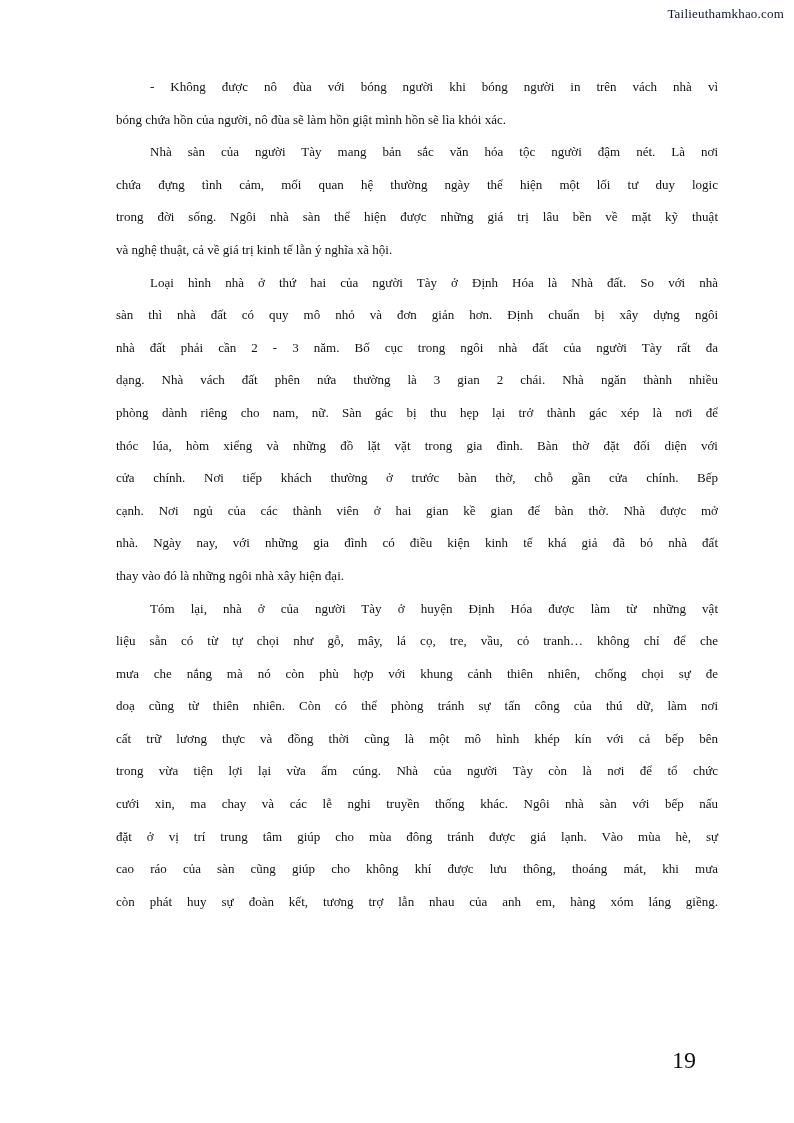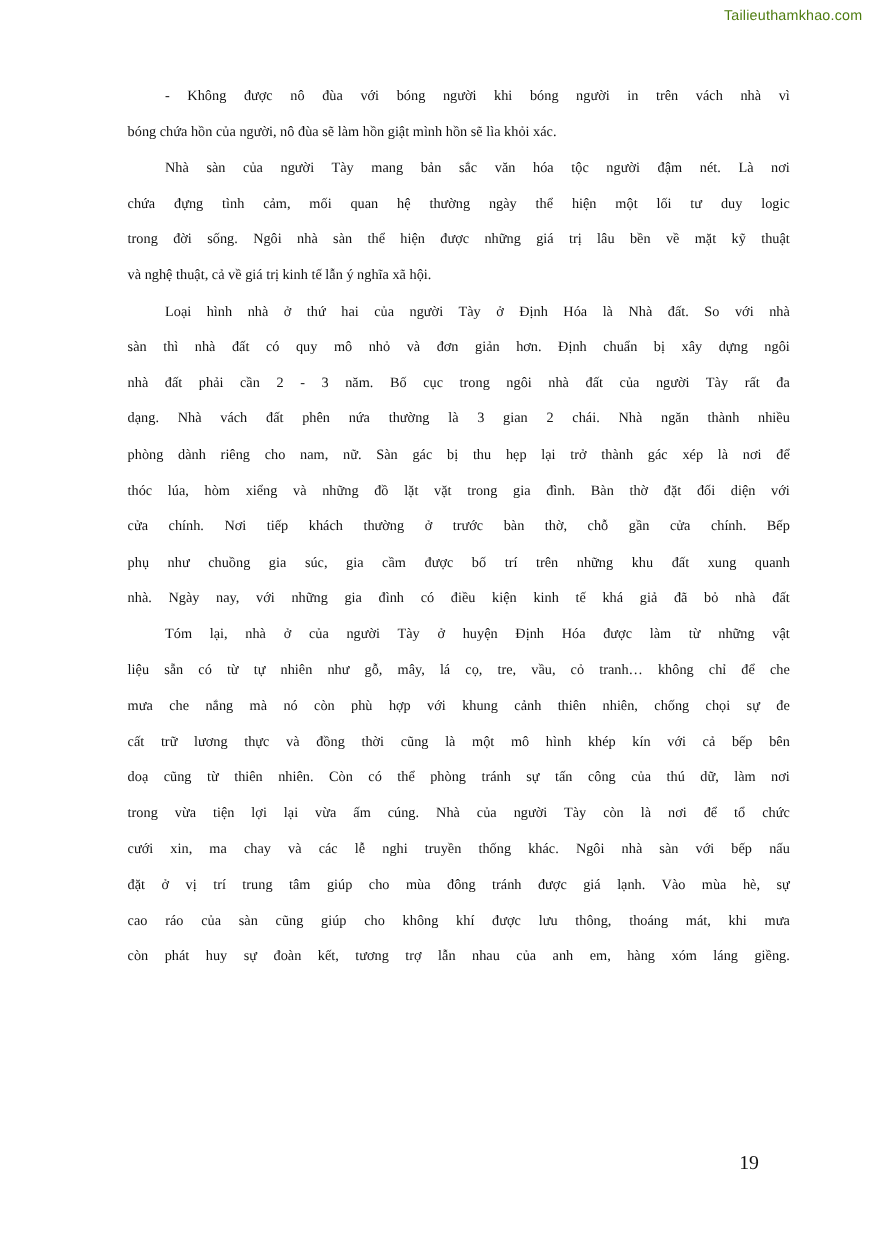--- a/index.html
+++ b/index.html
@@ -1,33 +1,33 @@
 <!DOCTYPE html>
 <html><head>
   <meta charset="utf-8">
   <style>
     html, body { margin: 0; padding: 0; background: #ffffff; }
     body { width: 794px; height: 1123px; position: relative; overflow: hidden; }
     .watermark {
       position: absolute; top: 6px; right: 10px;
-      font-family: Liberation Sans, sans-serif; font-size: 13px;
-      color: #4d7c0f; letter-spacing: 0.2px;
+      font-family: Liberation Serif, serif; font-size: 13px;
+      color: #0f172a; letter-spacing: 0.2px;
     }
     .page {
       position: absolute; left: 116px; top: 71px; width: 602px;
       font-family: "Liberation Serif", serif; font-size: 13px;
       color: #111111; line-height: 32.6px;
     }
     .para { margin: 0; text-align: justify; text-align-last: justify; }
     .para .line { display: block; text-align: justify; text-align-last: justify; white-space: nowrap; }
     .para .line.last { text-align-last: left; }
     .para .line.first { padding-left: 34px; }
     .page-number {
       position: absolute; left: 672px; top: 1047px;
-      font-family: "Liberation Serif", serif; font-size: 18px; color: #111111;
+      font-family: "Liberation Serif", serif; font-size: 24px; color: #111111;
     }
   </style>
 </head>
 <body>
 
 <div class="watermark">Tailieuthamkhao.com</div>
 
 <div class="page">
   <p class="para">
     <span class="line first">- Không được nô đùa với bóng người khi bóng người in trên vách nhà vì</span>
@@ -40,29 +40,30 @@
     <span class="line last">và nghệ thuật, cả về giá trị kinh tế lẫn ý nghĩa xã hội.</span>
   </p>
   <p class="para">
     <span class="line first">Loại hình nhà ở thứ hai của người Tày ở Định Hóa là Nhà đất. So với nhà</span>
     <span class="line">sàn thì nhà đất có quy mô nhỏ và đơn giản hơn. Định chuẩn bị xây dựng ngôi</span>
     <span class="line">nhà đất phải cần 2  - 3 năm. Bố cục trong ngôi nhà đất của  người Tày rất đa</span>
     <span class="line">dạng. Nhà vách đất phên nứa thường là 3 gian 2 chái. Nhà ngăn thành nhiều</span>
     <span class="line">phòng dành riêng cho nam, nữ. Sàn gác bị thu hẹp lại trở thành gác xép là nơi để</span>
     <span class="line">thóc lúa, hòm xiểng và những đồ lặt vặt trong gia đình. Bàn thờ đặt đối diện với</span>
     <span class="line">cửa chính. Nơi tiếp khách thường ở trước bàn thờ, chỗ gần cửa chính. Bếp</span>
-    <span class="line">phụ như chuồng gia súc, gia cầm được bố trí trên những khu đất xung quanh</span>
+    <span class="line">cạnh. Nơi ngủ của các thành viên ở hai gian kề gian để bàn thờ. Nhà được mở</span>
     <span class="line">nhà. Ngày nay, với những gia đình có điều kiện kinh tế khá giả đã bỏ nhà đất</span>
+    <span class="line last">thay vào đó là những ngôi nhà xây hiện đại.</span>
   </p>
   <p class="para">
     <span class="line first">Tóm lại, nhà ở của người Tày ở huyện Định Hóa được làm từ những vật</span>
-    <span class="line">liệu sẵn có từ tự nhiên như gỗ, mây, lá cọ, tre, vầu, cỏ tranh… không chỉ để che</span>
+    <span class="line">liệu sẵn có từ tự chọi như gỗ, mây, lá cọ, tre, vầu, cỏ tranh… không chỉ để che</span>
     <span class="line">mưa che nắng mà nó còn phù hợp với khung cảnh thiên nhiên, chống chọi sự đe</span>
+    <span class="line">doạ cũng từ thiên nhiên. Còn có thể phòng tránh sự tấn công của thú dữ, làm nơi</span>
     <span class="line">cất trữ lương thực và đồng thời cũng là một mô hình khép kín với cả bếp bên</span>
-    <span class="line">doạ cũng từ thiên nhiên. Còn có thể phòng tránh sự tấn công của thú dữ, làm nơi</span>
     <span class="line">trong vừa tiện lợi lại vừa ấm cúng. Nhà của người Tày còn là nơi để tổ chức</span>
     <span class="line">cưới xin, ma chay và các lễ nghi truyền thống khác. Ngôi nhà sàn với bếp nấu</span>
     <span class="line">đặt ở vị trí trung tâm giúp cho mùa đông tránh được giá lạnh. Vào mùa hè, sự</span>
     <span class="line">cao ráo của sàn cũng giúp cho không khí được lưu thông, thoáng mát, khi mưa</span>
     <span class="line">còn phát huy sự đoàn kết, tương trợ lẫn nhau của anh em, hàng xóm láng giềng.</span>
   </p>
 </div>
 
 <div class="page-number">19</div>
 

